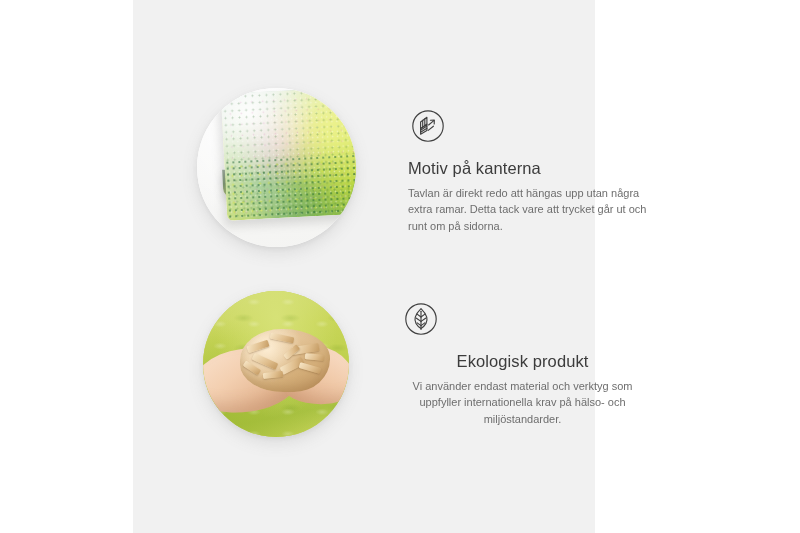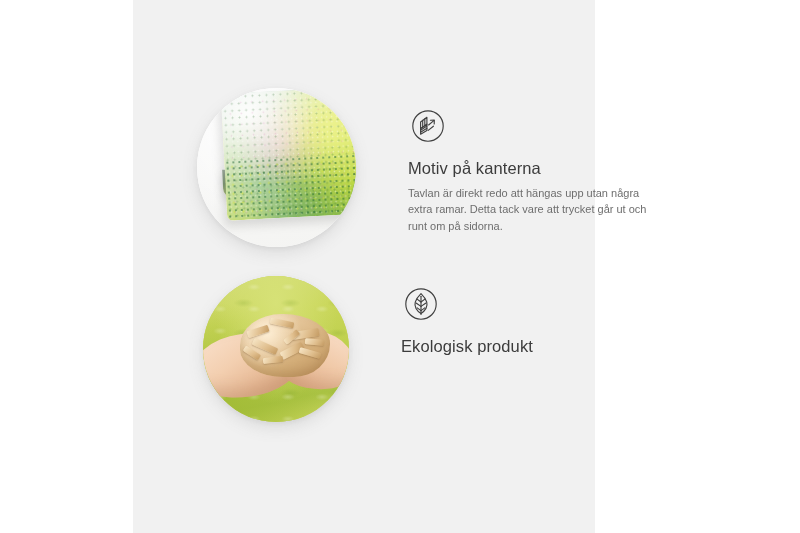--- a/index.html
+++ b/index.html
@@ -33,21 +33,21 @@
   }
 
   
   .feature {
     position: absolute;
     display: flex;
     align-items: flex-start;
   }
 
   .feature-one { left: 64px; top: 88px; }
-  .feature-two { left: 70px; top: 276px; }
+  .feature-two { left: 70px; top: 291px; text-align: center; }
 
   
   .thumb {
     position: relative;
     border-radius: 50%;
     overflow: hidden;
     flex: 0 0 auto;
     box-shadow: 0 6px 16px rgba(120,120,120,0.16),
                 0 2px 5px rgba(120,120,120,0.10);
   }
@@ -308,17 +308,18 @@
               <path d="M20 18.0 L16.1 15.1"></path>
               <path d="M20 18.0 L23.9 15.1"></path>
               <path d="M20 22.4 L15.4 19.2"></path>
               <path d="M20 22.4 L24.6 19.2"></path>
               <path d="M20 26.6 L16.2 23.9"></path>
               <path d="M20 26.6 L23.8 23.9"></path>
             </g>
           </svg>
         </span>
         <h2 class="feature-title">Ekologisk produkt</h2>
+        <p class="feature-body">Vi använder endast material och verktyg som uppfyller internationella krav på hälso- och miljöstandarder.</p>
       </div>
     </div>
 
   </div>
 </div>
 
 </body></html>

